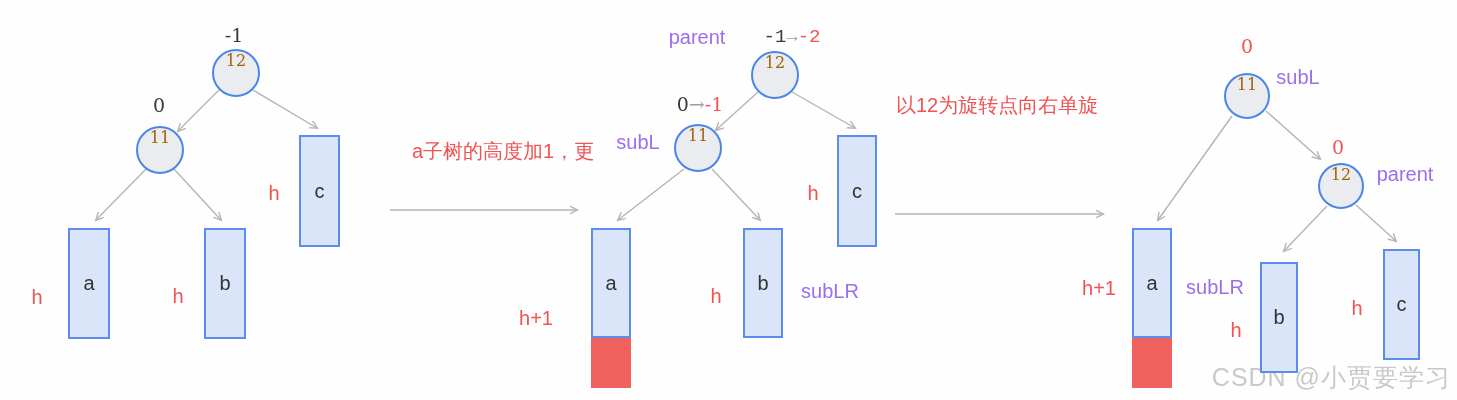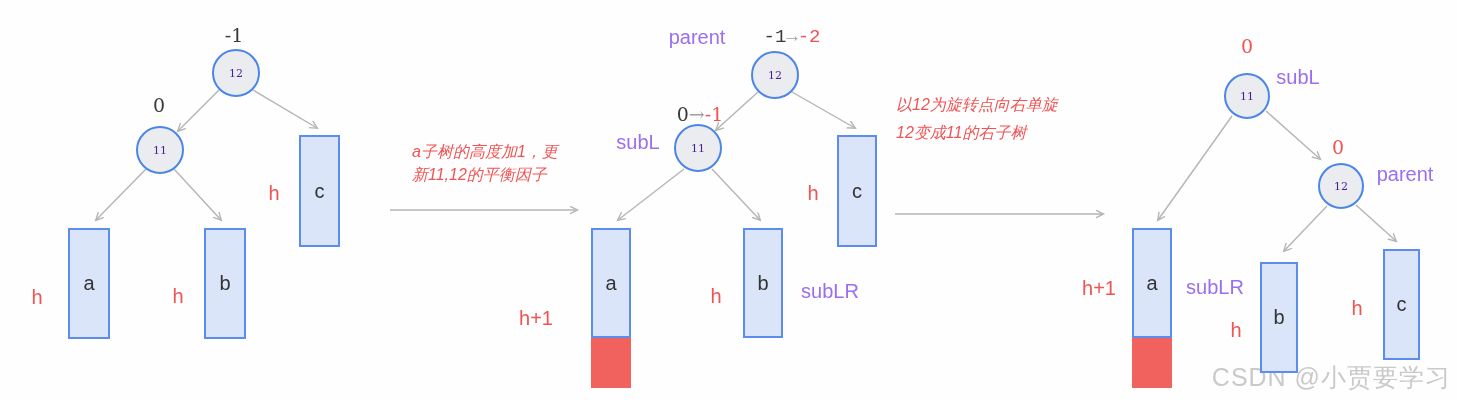--- a/index.html
+++ b/index.html
@@ -6,39 +6,39 @@
   #stage{
     position:relative;width:1457px;height:400px;background:#fefefe;overflow:hidden;
     font-family:"Liberation Sans", sans-serif;
   }
   #edges-svg{position:absolute;left:0;top:0;width:1457px;height:400px;pointer-events:none;}
   #edges-svg line{stroke:var(--arrow);stroke-width:1.4;}
   #edges-svg .ah{stroke:var(--arrow);fill:none;stroke-width:1.4;}
   .node{
     position:absolute;border-radius:50%;
     background:var(--node-fill);border:2px solid var(--node-border);
-    display:flex;align-items:center;justify-content:center;
-    font-family:"DejaVu Serif", serif;font-size:11px;color:#4c1d95;box-sizing:border-box;
+    display:flex;align-items:flex-start;justify-content:center;
+    font-family:"DejaVu Serif", serif;font-size:16px;color:#a16207;box-sizing:border-box;
   }
   .subtree{
     position:absolute;background:var(--rect-fill);border:2px solid var(--rect-border);
     display:flex;align-items:center;justify-content:center;box-sizing:border-box;
     font-size:20px;color:#333;
   }
   .growth{position:absolute;background:var(--red-block);box-sizing:border-box;}
   .lbl{
     position:absolute;transform:translate(-50%,-50%);white-space:nowrap;
     font-size:20px;line-height:1;
   }
   .lbl.serif{font-family:"DejaVu Serif", serif;font-size:19px;}
   .part-dark{color:var(--dark);}
   .part-gray{color:var(--gray);}
   .part-red{color:var(--red);}
   .part-purple{color:var(--purple);}
-  .annotation{position:absolute;font-size:16px;color:var(--red);white-space:nowrap;font-style:italic;}
+  .annotation{position:absolute;font-size:20px;color:var(--red);white-space:nowrap;}
   .annotation-0{line-height:23px;}
   .annotation-1{line-height:28px;}
   #watermark{
     position:absolute;right:6px;bottom:6px;font-size:25px;letter-spacing:1px;
     color:var(--watermark);
   }
 </style>
 </head>
 <body>
 
@@ -112,35 +112,33 @@
     <div class="subtree" style="left: 1383px; top: 249px; width: 37px; height: 111px;">
       <span>c</span>
     </div>
     <div class="lbl serif" style="left: 234px; top: 35px;"><span class="part-dark">-1</span></div>
     <div class="lbl serif" style="left: 159px; top: 105px;"><span class="part-dark">0</span></div>
     <div class="lbl" style="left: 37px; top: 297px;"><span class="part-red">h</span></div>
     <div class="lbl" style="left: 178px; top: 296px;"><span class="part-red">h</span></div>
     <div class="lbl" style="left: 274px; top: 193px;"><span class="part-red">h</span></div>
     <div class="lbl" style="left: 697px; top: 37px;"><span class="part-purple">parent</span></div>
     <div class="lbl serif" style="left: 792px; top: 37px; font-family: Liberation Mono, monospace;"><span class="part-dark">-1</span><span class="part-gray">→</span><span class="part-red">-2</span></div>
-    <div class="lbl serif" style="left: 700px; top: 104px; margin-top: 10px;"><span class="part-dark">0</span><span class="part-gray">→</span><span class="part-red">-1</span></div>
+    <div class="lbl serif" style="left: 700px; top: 104px;"><span class="part-dark">0</span><span class="part-gray">→</span><span class="part-red">-1</span></div>
     <div class="lbl" style="left: 638px; top: 142px;"><span class="part-purple">subL</span></div>
     <div class="lbl" style="left: 813px; top: 193px;"><span class="part-red">h</span></div>
     <div class="lbl" style="left: 716px; top: 296px;"><span class="part-red">h</span></div>
     <div class="lbl" style="left: 536px; top: 318px;"><span class="part-red">h+1</span></div>
     <div class="lbl" style="left: 830px; top: 291px;"><span class="part-purple">subLR</span></div>
     <div class="lbl serif" style="left: 1247px; top: 46px;"><span class="part-red">0</span></div>
     <div class="lbl" style="left: 1298px; top: 77px;"><span class="part-purple">subL</span></div>
     <div class="lbl serif" style="left: 1338px; top: 147px;"><span class="part-red">0</span></div>
     <div class="lbl" style="left: 1405px; top: 174px;"><span class="part-purple">parent</span></div>
     <div class="lbl" style="left: 1099px; top: 288px;"><span class="part-red">h+1</span></div>
     <div class="lbl" style="left: 1215px; top: 287px;"><span class="part-purple">subLR</span></div>
     <div class="lbl" style="left: 1236px; top: 330px;"><span class="part-red">h</span></div>
     <div class="lbl" style="left: 1357px; top: 308px;"><span class="part-red">h</span></div>
     <div class="annotation annotation-0" style="left: 412px; top: 140px;">
       <div>a子树的高度加1，更</div>
-      <div>新11,12的平衡因子</div>
     </div>
     <div class="annotation annotation-1" style="left: 896px; top: 91px;">
       <div>以12为旋转点向右单旋</div>
-      <div>12变成11的右子树</div>
     </div>
   </div>
 
 </body></html>

